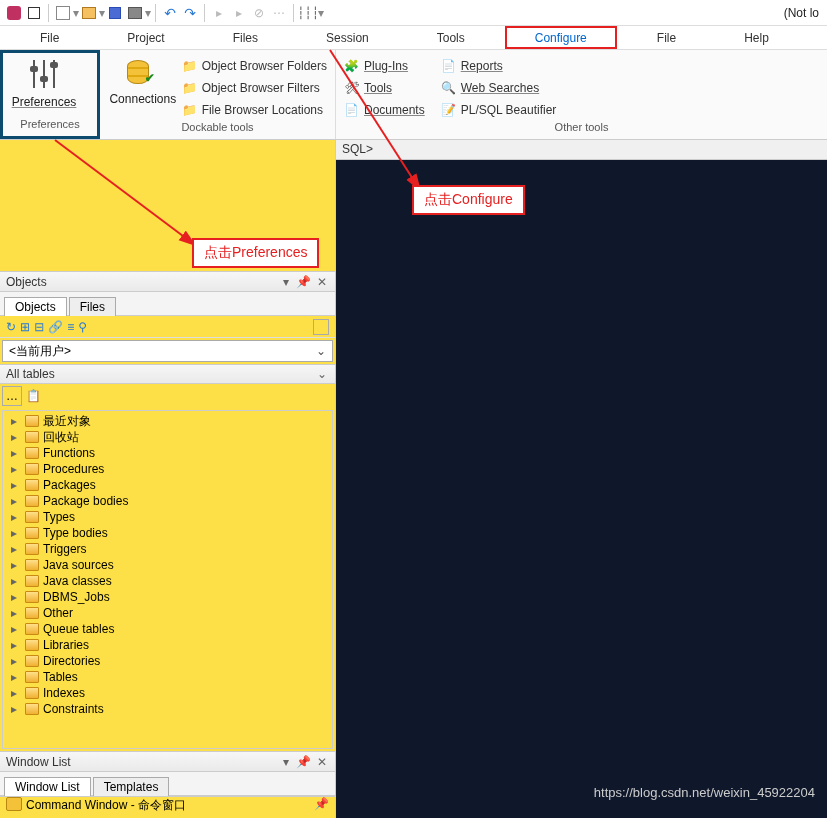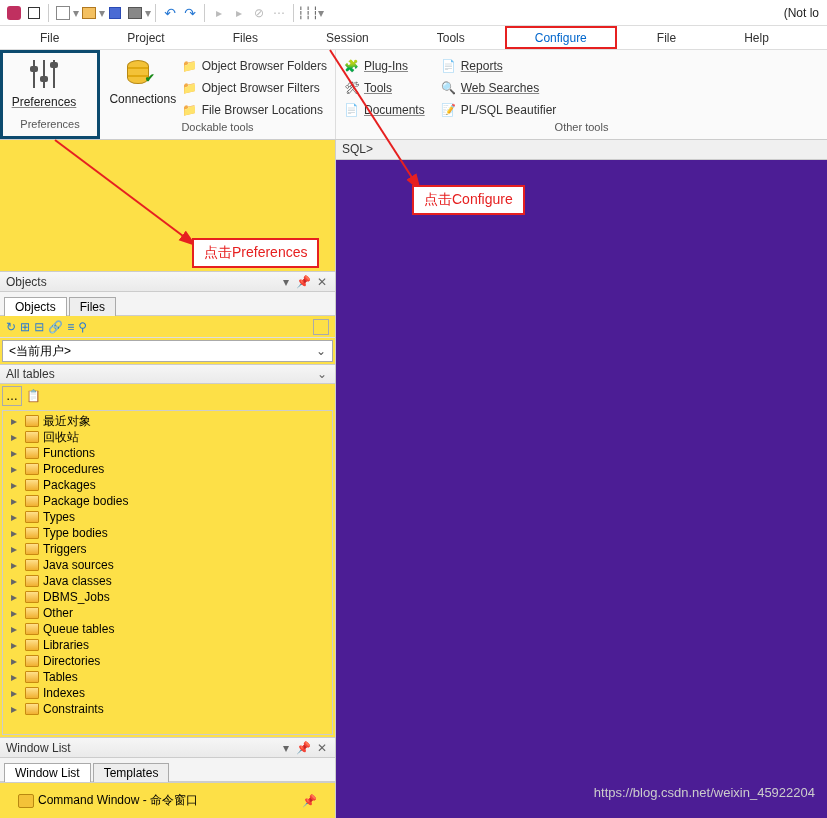--- a/index.html
+++ b/index.html
@@ -18,21 +18,21 @@
   .bigbtn { display: flex; flex-direction: column; align-items: center; justify-content: flex-start; width: 66px; cursor: pointer; padding-top: 2px; }
   .bigbtn .icon { width: 32px; height: 32px; display: flex; align-items: center; justify-content: center; }
   .bigbtn .lbl { margin-top: 4px; color: #222; text-align: center; }
   .group.pref { border: 3px solid #0c4a6e; }
   .linkcol { display: flex; flex-direction: column; gap: 2px; padding-top: 2px; }
   .linkcol .item { display: flex; align-items: center; gap: 4px; cursor: pointer; color: #333; white-space: nowrap; height: 20px; }
   .linkcol .item .ic { width: 16px; height: 16px; display: inline-flex; align-items: center; justify-content: center; }
   .under { text-decoration: underline; text-decoration-color: #888; }
   .main { display: flex; height: calc(818px - 26px - 24px - 90px); }
   .left { width: 336px; border-right: 1px solid #ccc; display: flex; flex-direction: column; background: #fde047; }
-  .right { flex: 1; position: relative; background: #4c1d95; }
+  .right { flex: 1; position: relative; background: #0f172a; }
   .sqlbar { height: 20px; border-bottom: 1px solid #ccc; background: #f0f0f0; padding: 2px 6px; color: #333; }
   .leftspace { flex: 0 0 132px; border-bottom: 1px solid #ccc; }
   .panelhdr { height: 20px; background: linear-gradient(#f6f6f6,#eaeaea); border-bottom: 1px solid #ccc; display: flex; align-items: center; padding: 0 6px; color: #333; }
   .panelhdr .spacer { flex: 1; }
   .panelhdr .hicon { width: 14px; height: 14px; margin-left: 4px; cursor: pointer; display: inline-flex; align-items: center; justify-content: center; color: #666; }
   .tabs { height: 24px; display: flex; align-items: flex-end; border-bottom: 1px solid #ccc; padding-left: 4px; background: #f4f4f4; }
   .tabs .tab { border: 1px solid #aaa; border-bottom: none; padding: 2px 10px; margin-right: 2px; background: #fff; cursor: pointer; position: relative; top: 1px; }
   .tabs .tab.inactive { background: #eee; }
   .toolrow { height: 22px; display: flex; align-items: center; gap: 4px; padding: 0 6px; border-bottom: 1px solid #ddd; }
   .toolrow .sq { width: 16px; height: 16px; border: 1px solid #aaa; margin-left: auto; cursor: pointer; }
@@ -42,21 +42,21 @@
   .srch input { flex: 1; height: 20px; border: 1px solid #aaa; padding: 0 6px; font-style: italic; color: #888; }
   .srch .dots { width: 20px; height: 20px; border: 1px solid #aaa; display: flex; align-items: center; justify-content: center; cursor: pointer; }
   .tree { flex: 1; overflow: auto; border: 1px solid #ccc; margin: 2px; padding: 2px 0; }
   .node { display: flex; align-items: center; gap: 4px; height: 16px; padding-left: 8px; cursor: pointer; }
   .node .tw { color: #666; width: 10px; }
   .node .fld { width: 14px; height: 12px; background: linear-gradient(#ffe08a,#f0b030); border: 1px solid #c88a10; border-radius: 1px; }
   .annot { position: absolute; border: 2px solid #e62020; color: #e62020; padding: 4px 10px; font-size: 14px; background: #fff; z-index: 40; }
   .arrow-svg { position: absolute; pointer-events: none; z-index: 30; }
   .watermark { position: absolute; right: 12px; bottom: 18px; color: #ccc; font-size: 13px; z-index: 5; }
   .bottompanel { border-top: 1px solid #ccc; }
-  .wlrow { height: 36px; display: flex; align-items: center; padding: 0 18px; border-top: 1px solid #ccc; }
+  .wlrow { height: 22px; display: flex; align-items: flex-start; padding: 0 6px; border-top: 1px solid #ccc; }
   .wlrow .ic { width: 16px; height: 14px; margin-right: 4px; }
   .wlrow .pin { margin-left: auto; color: #c03030; cursor: pointer; }
   
   .ic-db { width:14px; height:14px; background:#c03060; border-radius:3px; }
   .ic-sq { width:12px; height:12px; border:1px solid #333; }
   .ic-new { width:14px; height:14px; border:1px solid #888; position:relative; }
   .ic-open { width:14px; height:12px; background:#f4c060; border:1px solid #b07820; }
   .ic-save { width:12px; height:12px; background:#4a6bd4; border:1px solid #2a4ab4; }
   .ic-print { width:14px; height:12px; background:#888; border:1px solid #555; }
   .ic-undo::before { content:"↶"; color:#2a7ad4; font-size:14px; }

